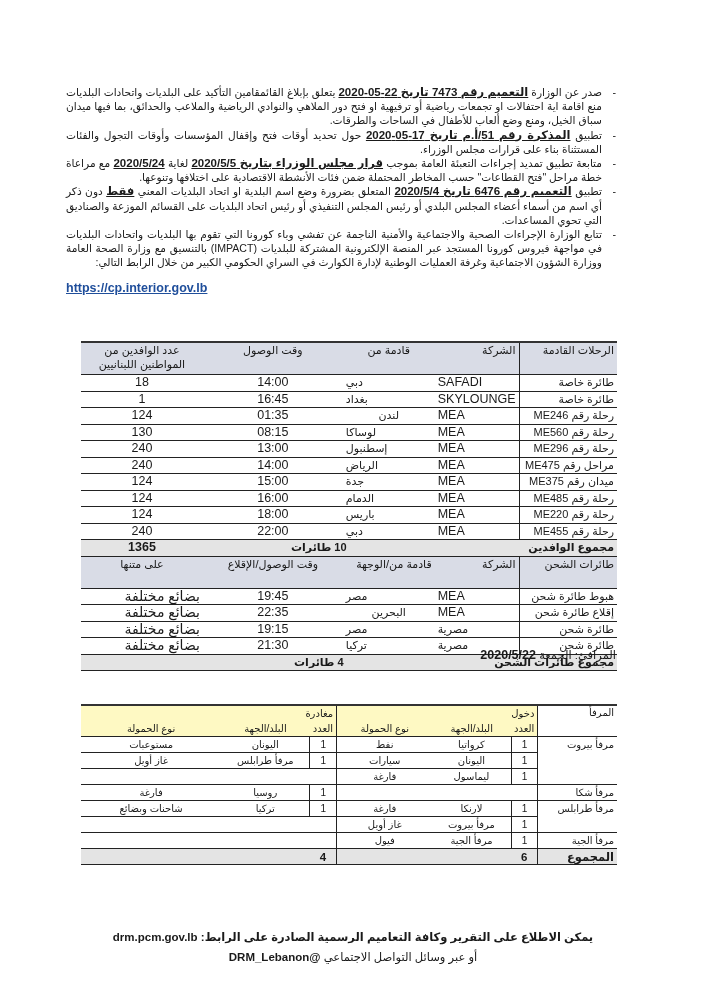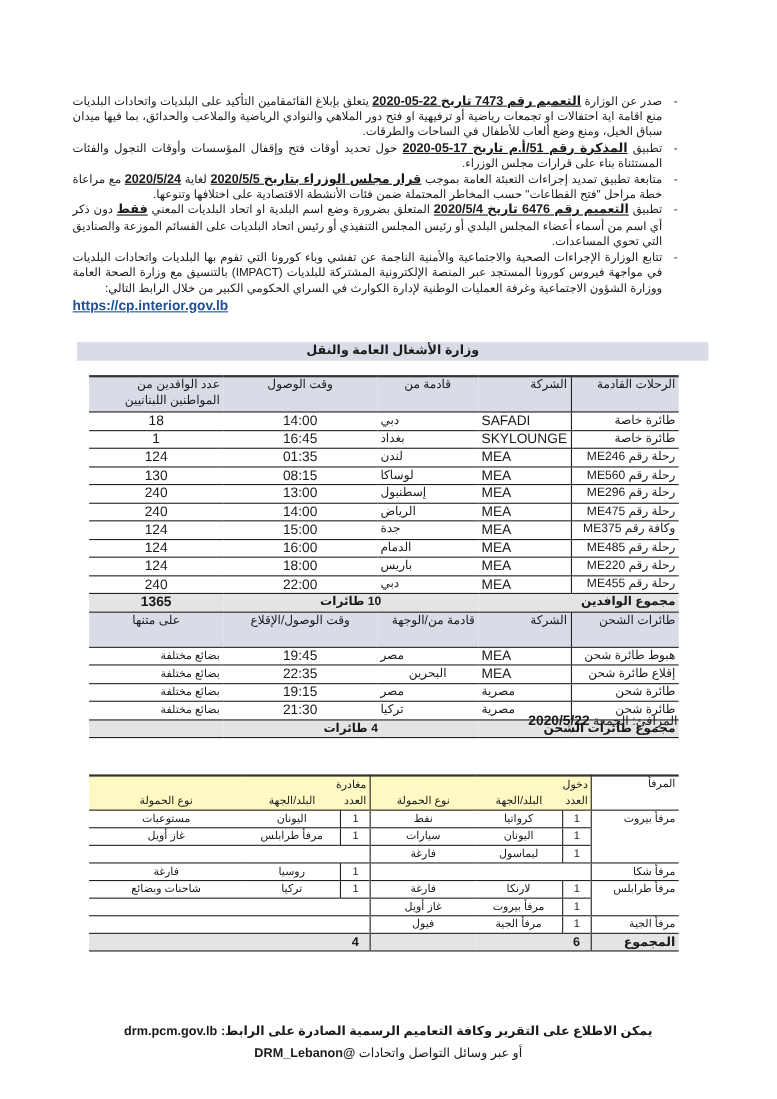--- a/index.html
+++ b/index.html
@@ -5,35 +5,35 @@
   html, body { margin:0; padding:0; background:#ffffff; }
   body { width:706px; height:999px; position:relative; overflow:hidden;
          font-family:"Liberation Sans", "DejaVu Sans", sans-serif; color:#1a1a1a; }
   .page { position:absolute; left:0; top:0; width:706px; height:999px; direction:rtl; }
   .band { position:absolute; left:70px; width:574px; height:17px; background:#d9dce6;
           text-align:center; font-weight:bold; font-size:11.5px; line-height:17px; }
   .bullets { position:absolute; left:66px; width:550px; top:85px; font-size:10.6px; line-height:14.2px; text-align:justify; }
   .bullets .item { position:relative; padding-right:14px; margin:0; }
   .bullets .item::before { content:"-"; position:absolute; right:0; top:0; }
   .bullets b.u { text-decoration:underline; font-size:11.5px; }
-  .link { display:block; text-align:left; color:#1f4e9b; text-decoration:underline; font-weight:bold; font-size:12.5px; margin-top:1px; }
+  .link { display:block; text-align:left; color:#1f4e9b; text-decoration:underline; font-weight:bold; font-size:12.5px; margin-top:11px; }
   .subtitle { position:absolute; font-weight:bold; font-size:11.5px; }
   .subtitle .d { font-size:12.5px; }
   table { border-collapse:collapse; position:absolute; font-size:11px; }
   td, th { padding:0 3px; height:15.5px; line-height:15px; white-space:nowrap; }
   .air { left:81px; top:341px; width:536px; }
   .air th { background:#d9dce6; font-weight:normal; vertical-align:top; text-align:right; line-height:14px; }
   .air tr.hdr th { height:31px; }
   .air td.fl, .air th.fl { border-left:1.5px solid #222; }
   .air tr { border-bottom:1px solid #222; }
   .air tr.top { border-top:2px solid #333; }
   .air td.num { text-align:center; font-size:12.5px; }
   .air td.co { text-align:left; font-size:12.5px; }
   .air tr.total td { background:#e4e4e4; font-weight:bold; }
-  .air td.cargo-note { text-align:right; font-size:10px; }
+  .air td.cargo-note { text-align:right; font-size:14px; }
   .sea { left:81px; top:704px; width:536px; font-size:10px; }
   .sea td, .sea th { height:15px; line-height:14px; font-weight:normal; }
   .sea .shade { background:#fef9c3; }
   .sea tr { border-bottom:1px solid #222; }
   .sea tr.top { border-top:2px solid #333; }
   .sea .vl { border-left:1.5px solid #222; }
   .sea .c { text-align:center; }
   .sea .r { text-align:right; }
   .sea tr.total td { background:#e4e4e4; font-weight:bold; font-size:11.5px; }
   .sea tr.nob { border-bottom:none; }
@@ -47,83 +47,82 @@
 
   <div class="bullets">
     <p class="item"><span>صدر عن الوزارة </span><b class="u">التعميم رقم 7473 تاريخ 22-05-2020</b><span> يتعلق بإبلاغ القائمقامين التأكيد على البلديات واتحادات البلديات منع اقامة اية احتفالات او تجمعات رياضية أو ترفيهية او فتح دور الملاهي والنوادي الرياضية والملاعب والحدائق، بما فيها ميدان سباق الخيل، ومنع وضع ألعاب للأطفال في الساحات والطرقات.</span></p>
     <p class="item"><span>تطبيق </span><b class="u">المذكرة رقم 51/أ.م تاريخ 17-05-2020</b><span> حول تحديد أوقات فتح وإقفال المؤسسات وأوقات التجول والفئات المستثناة بناء على قرارات مجلس الوزراء.</span></p>
     <p class="item"><span>متابعة تطبيق تمديد إجراءات التعبئة العامة بموجب </span><b class="u">قرار مجلس الوزراء بتاريخ 2020/5/5</b><span> لغاية </span><b class="u">2020/5/24</b><span> مع مراعاة خطة مراحل "فتح القطاعات" حسب المخاطر المحتملة ضمن فئات الأنشطة الاقتصادية على اختلافها وتنوعها.</span></p>
     <p class="item"><span>تطبيق </span><b class="u">التعميم رقم 6476 تاريخ 2020/5/4</b><span> المتعلق بضرورة وضع اسم البلدية او اتحاد البلديات المعني </span><b class="u">فقط</b><span> دون ذكر أي اسم من أسماء أعضاء المجلس البلدي أو رئيس المجلس التنفيذي أو رئيس اتحاد البلديات على القسائم الموزعة والصناديق التي تحوي المساعدات.</span></p>
     <p class="item"><span>تتابع الوزارة الإجراءات الصحية والاجتماعية والأمنية الناجمة عن تفشي وباء كورونا التي تقوم بها البلديات واتحادات البلديات في مواجهة فيروس كورونا المستجد عبر المنصة الإلكترونية المشتركة للبلديات (IMPACT) بالتنسيق مع وزارة الصحة العامة ووزارة الشؤون الاجتماعية وغرفة العمليات الوطنية لإدارة الكوارث في السراي الحكومي الكبير من خلال الرابط التالي:</span>
       <a class="link">https://cp.interior.gov.lb</a></p>
   </div>
 
-  <div class="band" style="top:311px;">وزارة الأشغال العامة والنقل</div>
 
 
   <table class="air">
     <colgroup>
         <col style="width:98px">
         <col style="width:84px">
         <col style="width:92px">
         <col style="width:140px">
         <col style="width:122px">
       </colgroup>
     <tbody>
         <tr class="hdr top">
       <th class="fl">الرحلات القادمة</th>
       <th>الشركة</th>
       <th style="text-align:center">قادمة من</th>
       <th style="text-align:center">وقت الوصول</th>
-      <th style="white-space:normal;">عدد الوافدين من المواطنين اللبنانيين</th>
+      <th style="white-space:normal;text-align:center">عدد الوافدين من المواطنين اللبنانيين</th>
     </tr>
     <tr>
           <td class="fl">طائرة خاصة</td>
           <td class="co">SAFADI</td>
           <td style="text-align:left">دبي</td>
           <td class="num">14:00</td>
           <td class="num">18</td>
         </tr>
     <tr>
           <td class="fl">طائرة خاصة</td>
           <td class="co">SKYLOUNGE</td>
           <td style="text-align:left">بغداد</td>
           <td class="num">16:45</td>
           <td class="num">1</td>
         </tr>
     <tr>
           <td class="fl">رحلة رقم ME246</td>
           <td class="co">MEA</td>
-          <td style="text-align:left">لندن</td>
+          <td style="text-align:center">لندن</td>
           <td class="num">01:35</td>
           <td class="num">124</td>
         </tr>
     <tr>
           <td class="fl">رحلة رقم ME560</td>
           <td class="co">MEA</td>
           <td style="text-align:left">لوساكا</td>
           <td class="num">08:15</td>
           <td class="num">130</td>
         </tr>
     <tr>
           <td class="fl">رحلة رقم ME296</td>
           <td class="co">MEA</td>
           <td style="text-align:left">إسطنبول</td>
           <td class="num">13:00</td>
           <td class="num">240</td>
         </tr>
     <tr>
-          <td class="fl">رحلة رقم ME475</td>
+          <td class="fl">مراحل رقم ME475</td>
           <td class="co">MEA</td>
           <td style="text-align:left">الرياض</td>
           <td class="num">14:00</td>
           <td class="num">240</td>
         </tr>
     <tr>
-          <td class="fl">وكافة رقم ME375</td>
+          <td class="fl">ميدان رقم ME375</td>
           <td class="co">MEA</td>
           <td style="text-align:left">جدة</td>
           <td class="num">15:00</td>
           <td class="num">124</td>
         </tr>
     <tr>
           <td class="fl">رحلة رقم ME485</td>
           <td class="co">MEA</td>
           <td style="text-align:left">الدمام</td>
           <td class="num">16:00</td>
@@ -291,15 +290,15 @@
           <td></td>
           <td></td>
     </tr>
   </tbody>
     </table>
 
   <div class="footer" style="top:930px;">
     <span>يمكن الاطلاع على التقرير وكافة التعاميم الرسمية الصادرة على الرابط:</span> <span>drm.pcm.gov.lb</span>
   </div>
   <div class="footer" style="top:950px;">
-    <span style="font-weight:normal">أو عبر وسائل التواصل واتحادات</span> <span>@DRM_Lebanon</span>
+    <span style="font-weight:normal">أو عبر وسائل التواصل الاجتماعي</span> <span>@DRM_Lebanon</span>
   </div>
 </div>
 
 </body></html>

